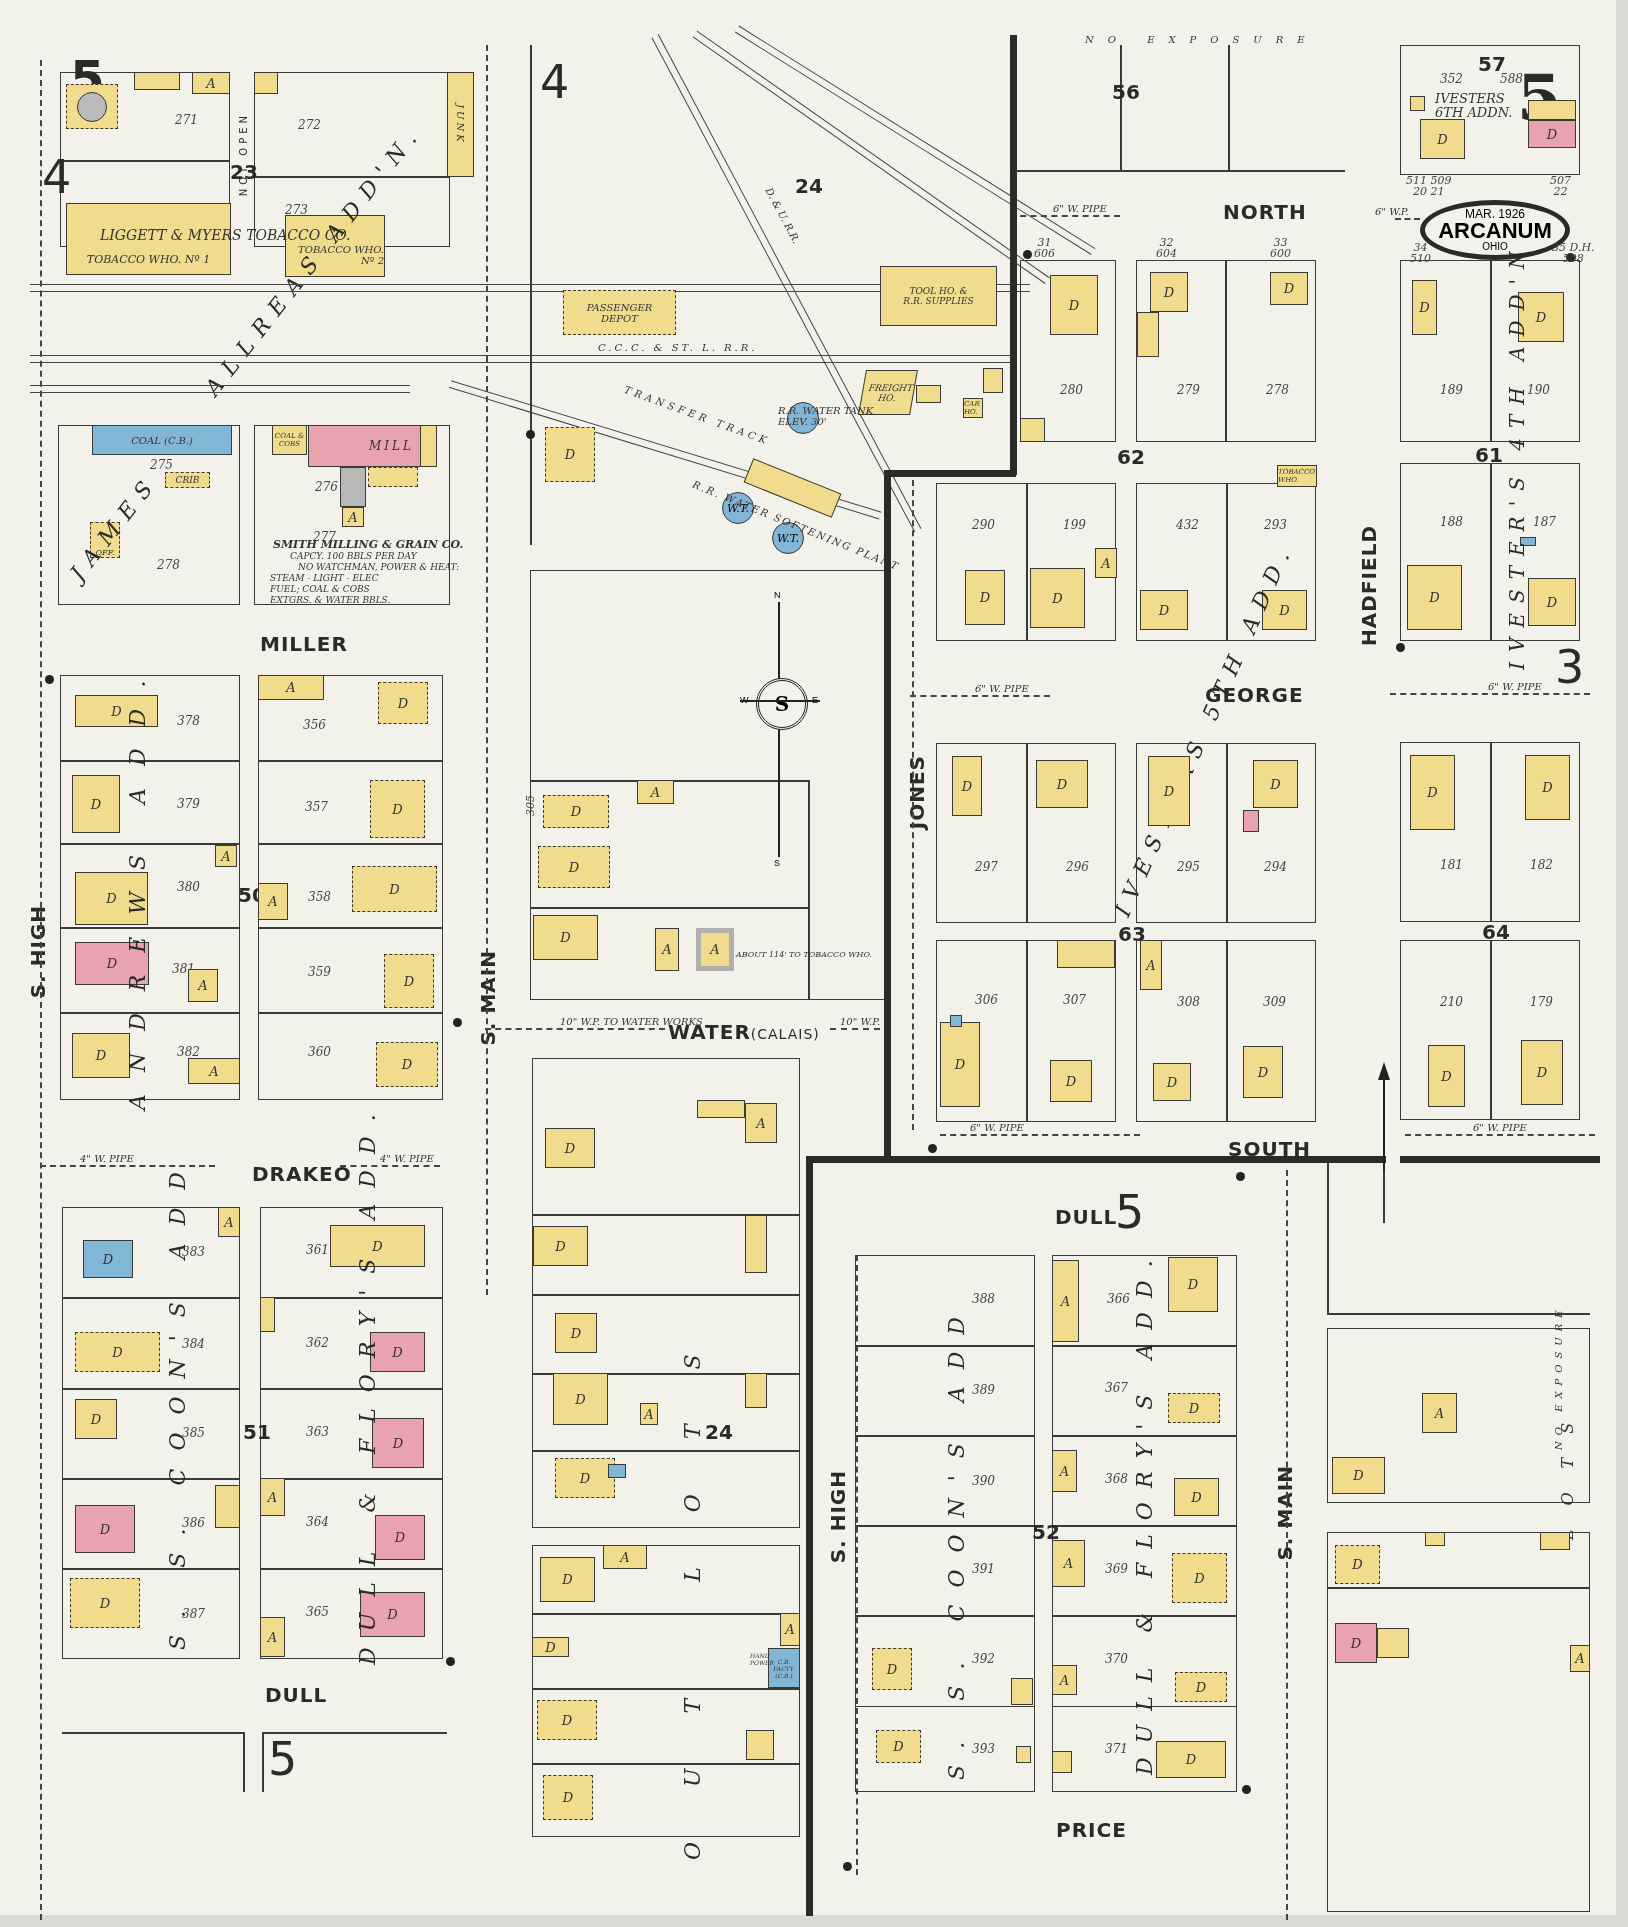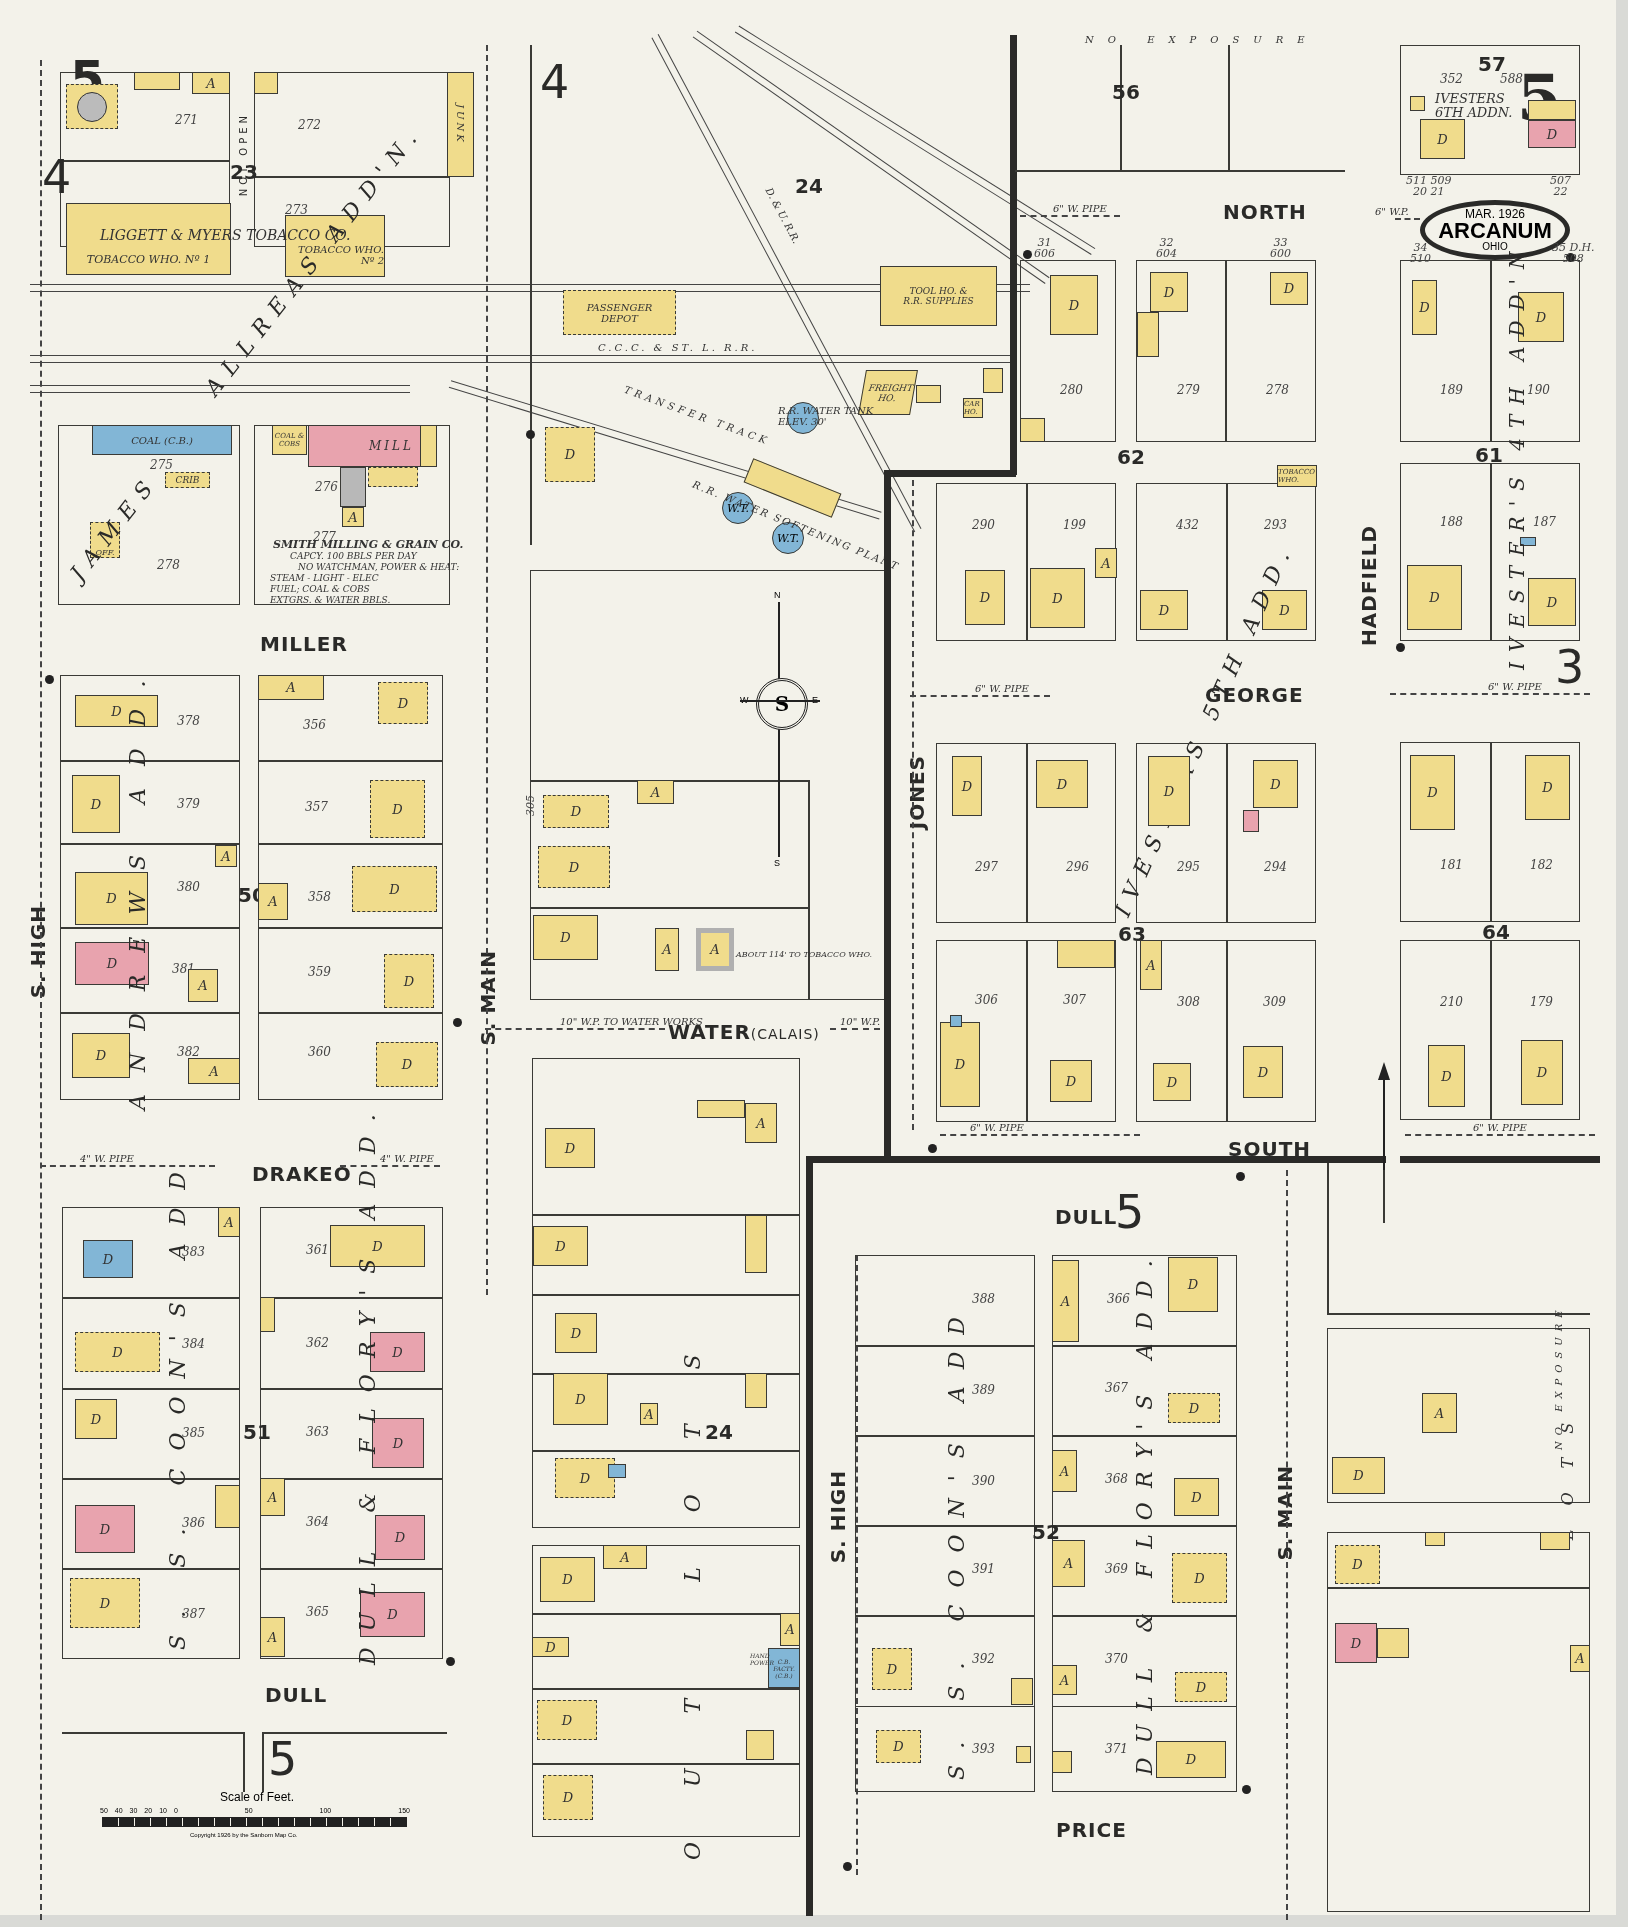--- a/index.html
+++ b/index.html
@@ -402,36 +402,20 @@
   <div class="bld y" style="left:260px;top:1617px;width:25px;height:40px;">A</div>
   <div class="addn" style="left:165px;top:1650px;transform:rotate(-90deg);font-size:22px;letter-spacing:18px;">S. S. COON'S ADD</div>
   <div class="addn" style="left:355px;top:1665px;transform:rotate(-90deg);font-size:22px;letter-spacing:16px;">DULL &amp; FLORY'S ADD.</div>
 
   <div class="lotline" style="left:62px;top:1732px;width:182px;height:1.5px;"></div>
   <div class="lotline" style="left:243px;top:1732px;width:1.5px;height:60px;"></div>
   <div class="lotline" style="left:262px;top:1732px;width:185px;height:1.5px;"></div>
   <div class="lotline" style="left:262px;top:1732px;width:1.5px;height:60px;"></div>
   <div class="sheetnum" style="left:268px;top:1732px;">5</div>
 
-  <div class="abs" style="left:100px;top:1790px;width:320px;height:60px;">
-    <div class="abs" style="left:120px;top:0;font-size:12px;">Scale of Feet.</div>
-    <div class="abs" style="left:0;top:17px;width:310px;font-size:7px;display:flex;justify-content:space-between;">
-      <span>50</span>
-        <span>40</span>
-        <span>30</span>
-        <span>20</span>
-        <span>10</span>
-        <span style="margin-right:60px;">0</span>
-        <span style="margin-right:60px;">50</span>
-        <span style="margin-right:60px;">100</span>
-        <span>150</span>
-    </div>
-    <div class="abs" style="left:2px;top:27px;width:303px;height:8px;background:repeating-linear-gradient(90deg,#222 0 15px,#f3f2ea 15px 16px);border:1px solid #222;"></div>
-    <div class="abs" style="left:90px;top:42px;font-size:6px;">Copyright 1926 by the Sanborn Map Co.</div>
-  </div>
 
   <div class="blk" style="left:532px;top:1058px;width:268px;height:470px;"></div>
   <div class="lotline" style="left:532px;top:1214px;width:268px;height:1.5px;"></div>
   <div class="lotline" style="left:532px;top:1294px;width:268px;height:1.5px;"></div>
   <div class="lotline" style="left:532px;top:1373px;width:268px;height:1.5px;"></div>
   <div class="lotline" style="left:532px;top:1450px;width:268px;height:1.5px;"></div>
   <div class="blocknum" style="left:705px;top:1420px;">24</div>
   <div class="bld y" style="left:545px;top:1128px;width:50px;height:40px;">D</div>
   <div class="bld y" style="left:745px;top:1103px;width:32px;height:40px;">A</div>
   <div class="bld y" style="left:697px;top:1100px;width:48px;height:18px;"></div>

